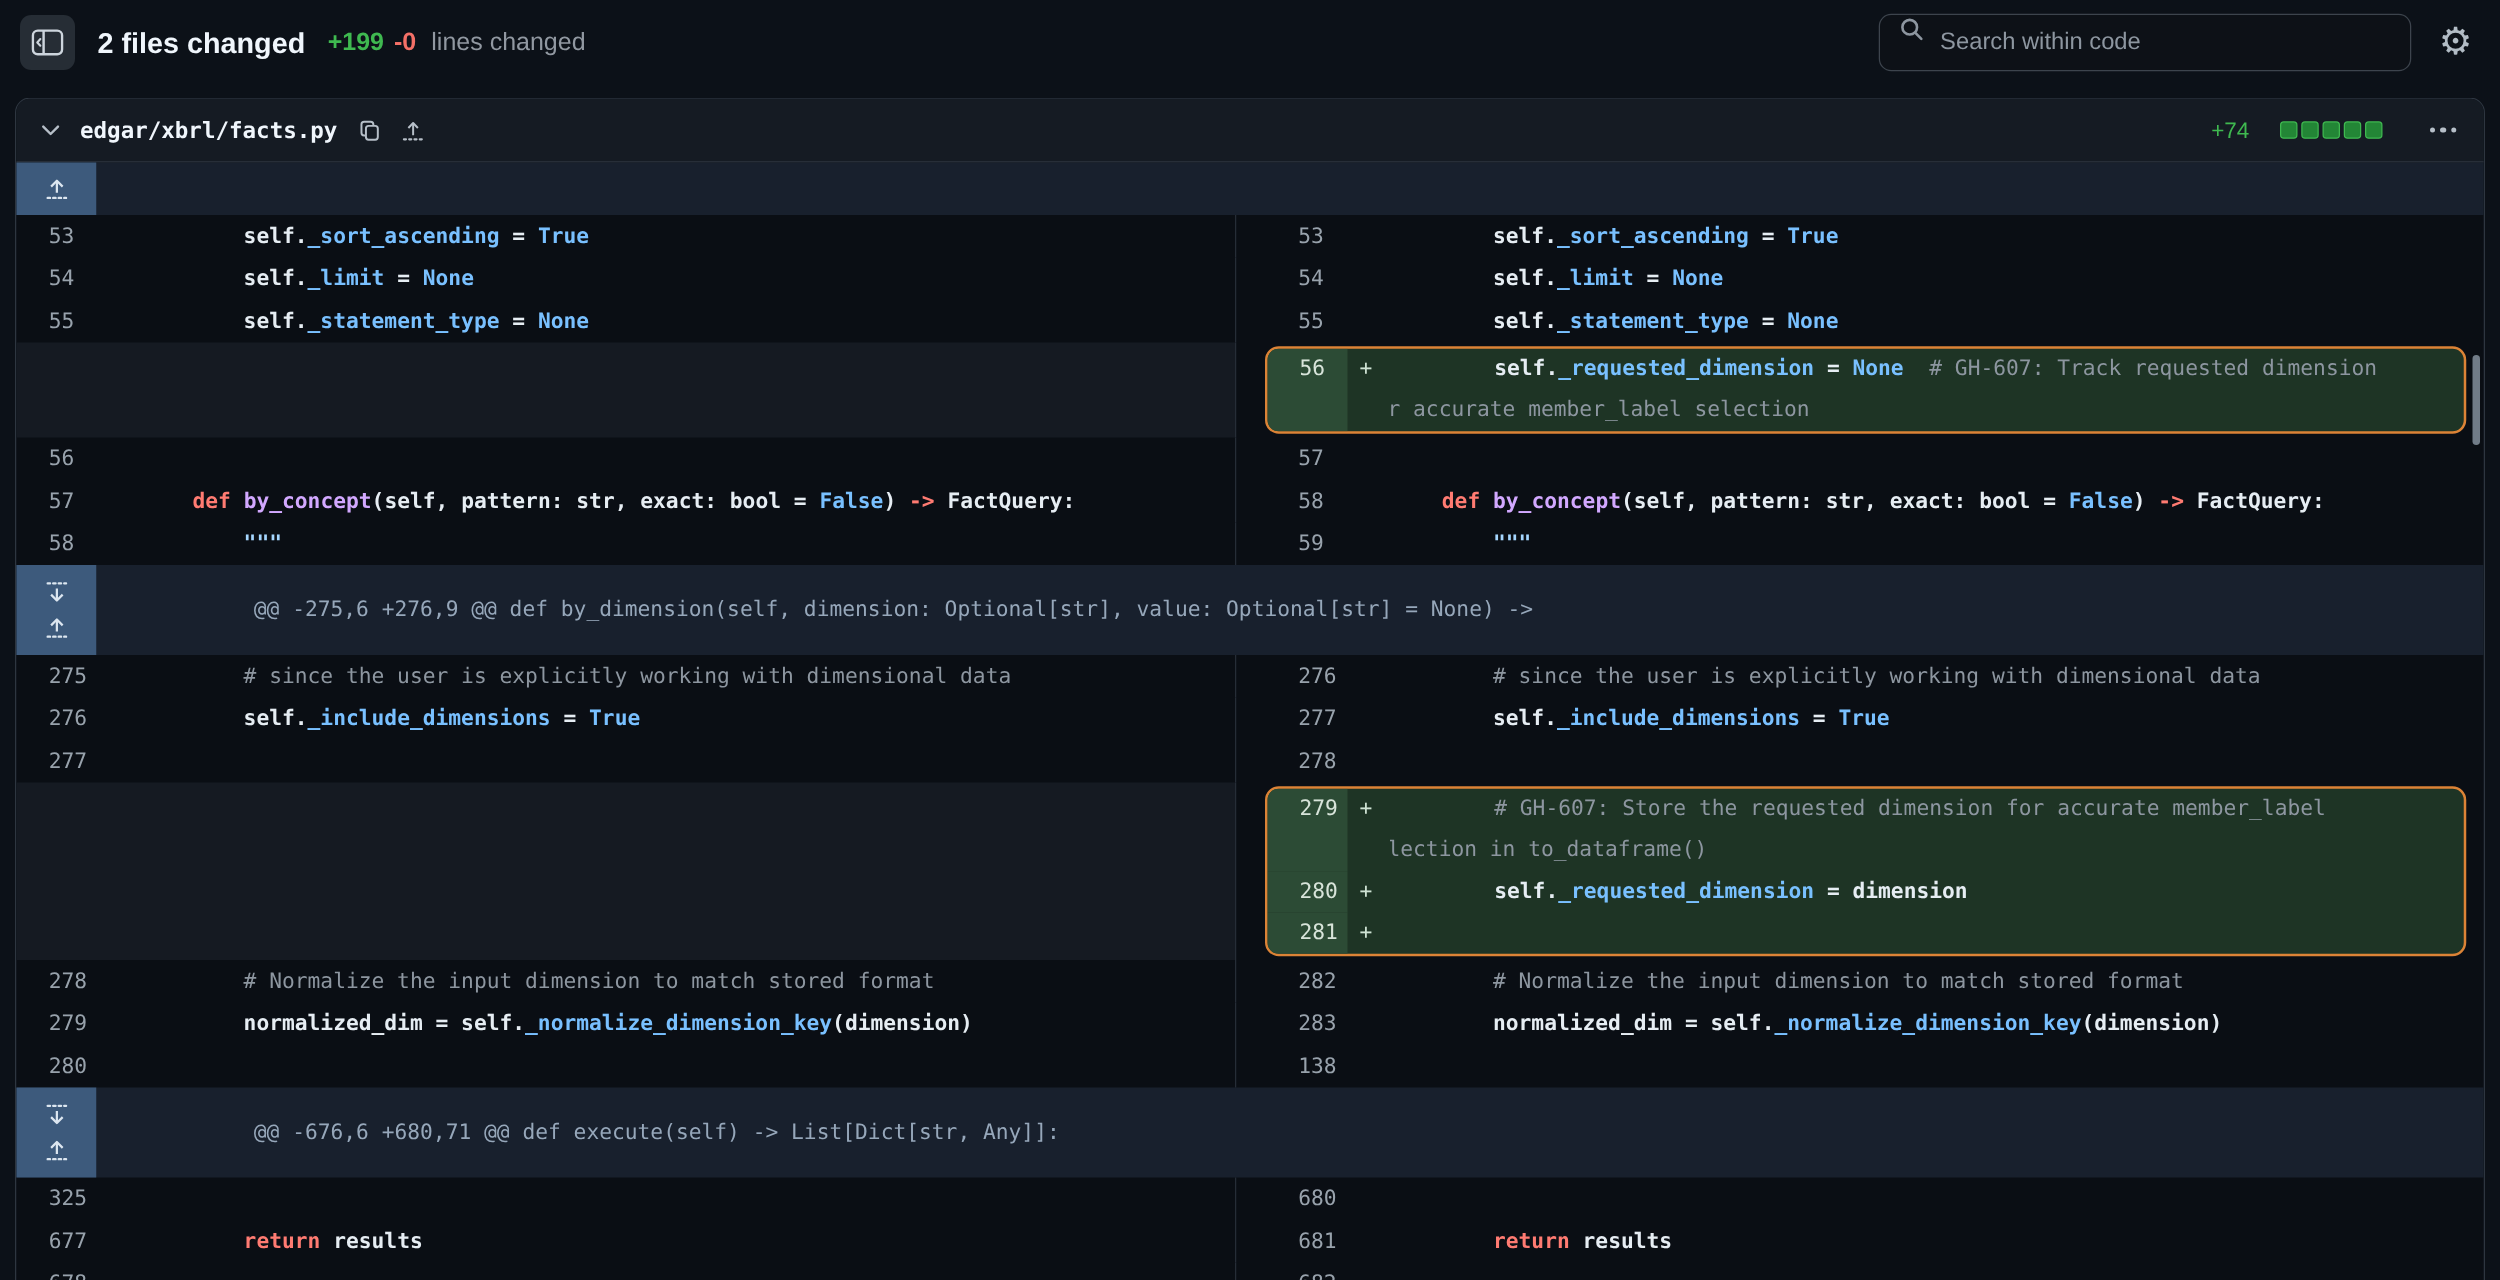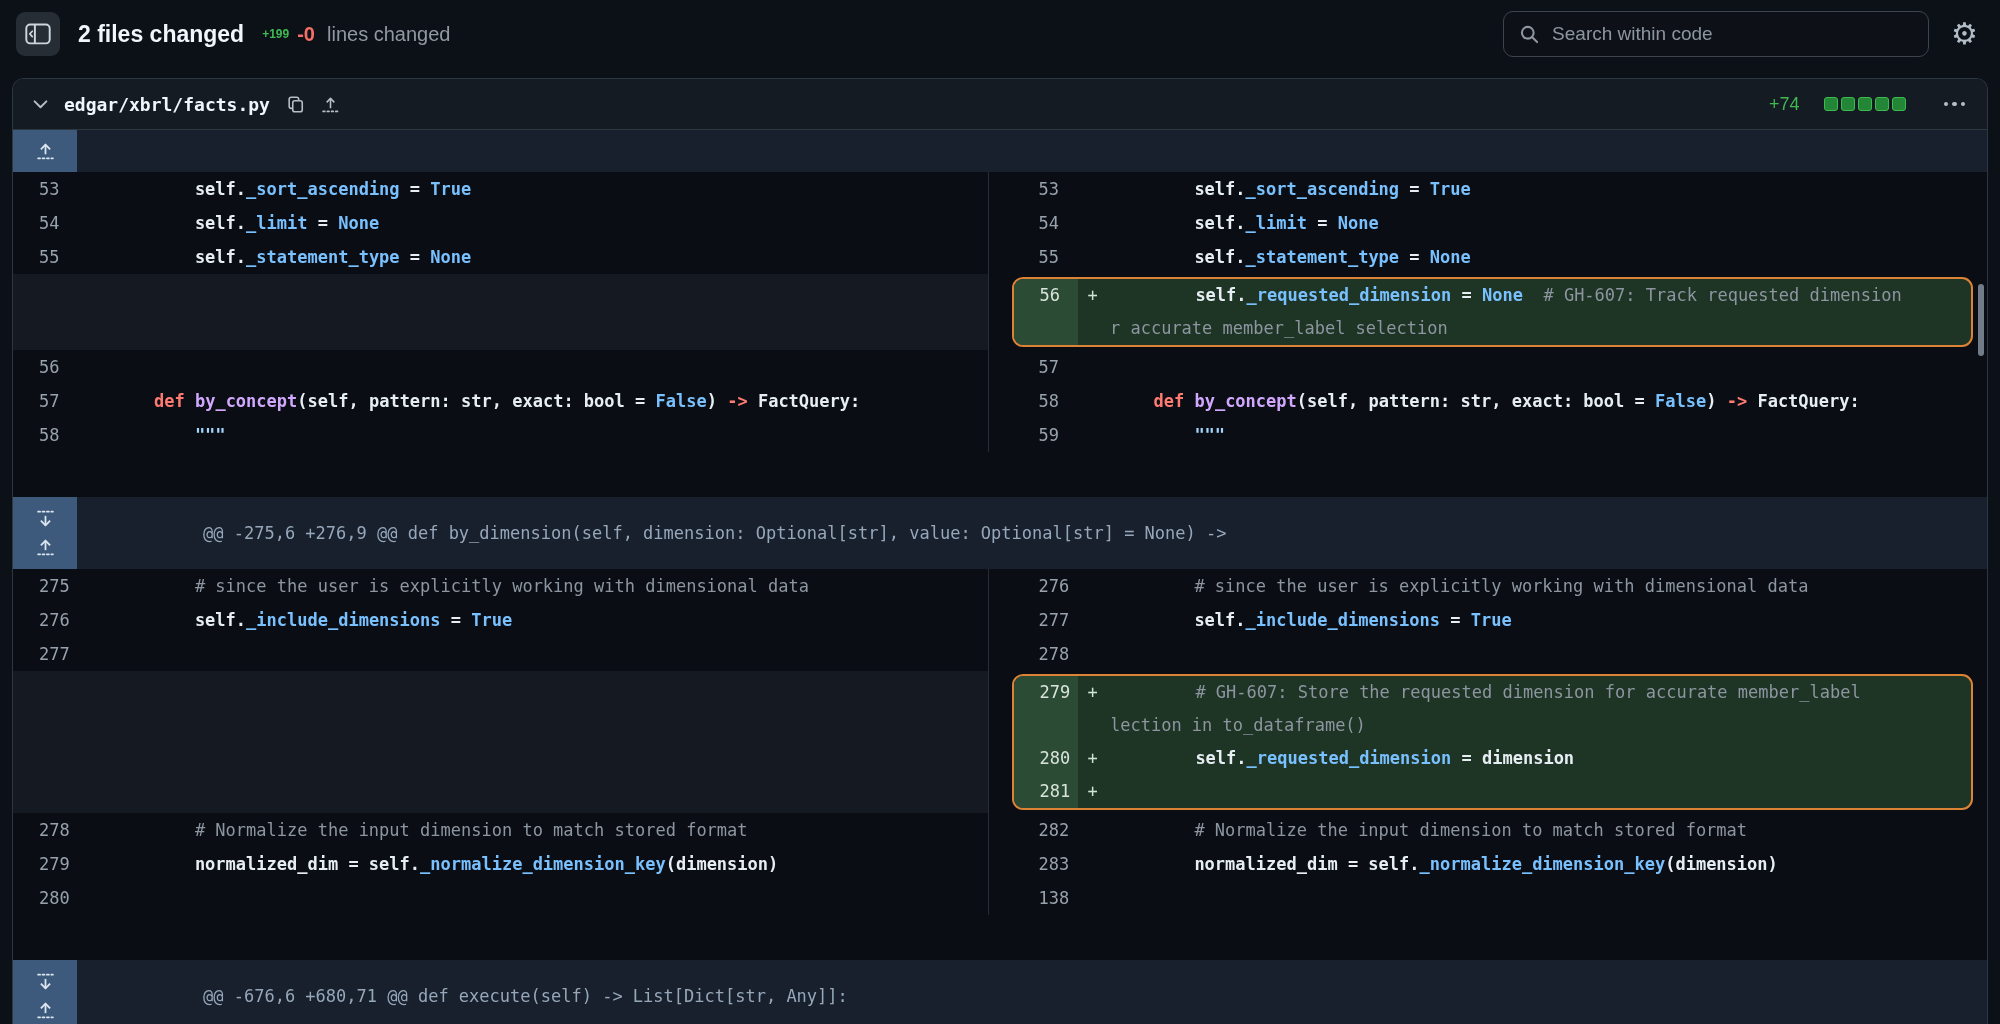--- a/index.html
+++ b/index.html
@@ -7,46 +7,46 @@
     width:2000px;height:1024px;overflow:hidden;
     background:#0c1118;
     font-family:"Liberation Sans",sans-serif;
     -webkit-font-smoothing:antialiased;
   }
   
   .topbar{height:68px;display:flex;align-items:center;padding:0 22px 0 16px;}
   .icon-btn{width:44px;height:44px;border-radius:9px;background:#262d35;border:none;
     display:flex;align-items:center;justify-content:center;cursor:pointer;flex:none;}
   .tb-title{font-size:23px;font-weight:bold;color:#f0f6fc;margin-left:18px;white-space:nowrap;}
-  .tb-add{font-size:12px;font-weight:bold;color:#3fb950;margin-left:18px;text-align:center;}
+  .tb-add{font-size:20px;font-weight:bold;color:#3fb950;margin-left:18px;text-align:center;}
   .tb-del{font-size:20px;font-weight:bold;color:#f47067;margin-left:8px;}
   .tb-label{font-size:20px;color:#9198a1;margin-left:12px;}
   .search{margin-left:auto;width:426px;height:46px;border:1px solid #3d444d;border-radius:10px;
-    display:flex;align-items:center;padding:0 14px;background:#0d1117;box-sizing:border-box;}
+    display:flex;padding:0 14px;background:#0d1117;box-sizing:border-box;}
   .search input{flex:1;background:none;border:none;outline:none;color:#e6edf3;font-size:19px;
     margin-left:10px;font-family:"Liberation Sans",sans-serif;}
   .search input::placeholder{color:#8d96a0;}
   .gear{margin-left:22px;background:none;border:none;cursor:pointer;padding:0;display:flex;align-items:center;}
   
   .card{margin:10px 12px 0;border:1px solid #2e3640;border-bottom:none;border-radius:12px 12px 0 0;
     background:#0a0e14;height:946px;overflow:hidden;position:relative;}
   .fhead{height:50px;background:#151b23;border-bottom:1px solid #2e3640;display:flex;align-items:center;
     padding:0 20px;gap:16px;}
   .chev{background:none;border:none;cursor:pointer;padding:0;display:flex;align-items:center;}
   .fpath{font-family:"DejaVu Sans Mono",monospace;font-size:18px;font-weight:bold;color:#f0f6fc;white-space:nowrap;}
   .hicon{background:none;border:none;cursor:pointer;padding:0;display:flex;align-items:center;}
   .fadd{margin-left:auto;color:#3fb950;font-weight:normal;font-size:18px;font-family:"Liberation Sans",sans-serif;}
   .squares{display:flex;gap:3px;margin-left:8px;}
   .sq{width:14px;height:14px;border-radius:3px;background:#238636;border:1px solid #3fb950;box-sizing:border-box;}
   .kebab{display:flex;gap:4px;margin-left:20px;background:none;border:none;cursor:pointer;padding:6px 2px;}
   .kebab i{width:4.5px;height:4.5px;border-radius:50%;background:#b6bfc8;display:block;}
   
   #diff{font-family:"DejaVu Sans Mono",monospace;font-size:17px;color:#e6edf3;}
   .hunk{display:flex;background:#18202d;min-height:42px;}
-  .hunk.dbl{min-height:72px;margin-top:45px;}
+  .hunk.dbl{min-height:72px;}
   .hbtn{flex:0 0 64px;background:#3d5a7c;border:none;cursor:pointer;display:flex;flex-direction:column;
     align-items:center;justify-content:center;gap:8px;padding:0;}
   .htext{align-self:center;padding-left:126px;color:#96a7ba;white-space:pre;overflow:hidden;}
   .trow{display:flex;min-height:34px;gap:24px;}
   .pane{flex:1 1 0;min-width:0;display:flex;}
   .pane.pl{border-right:1px solid #262d37;}
   .ln{flex:0 0 64px;padding-left:26px;color:#98a2ac;line-height:34px;box-sizing:border-box;}
   .mk{flex:0 0 34px;padding-left:10px;line-height:34px;color:#cfe3d4;box-sizing:border-box;}
   .cd{flex:1 1 0;min-width:0;white-space:pre;line-height:34px;padding-left:2px;overflow:hidden;}
   .tk-c{font-weight:normal;}

